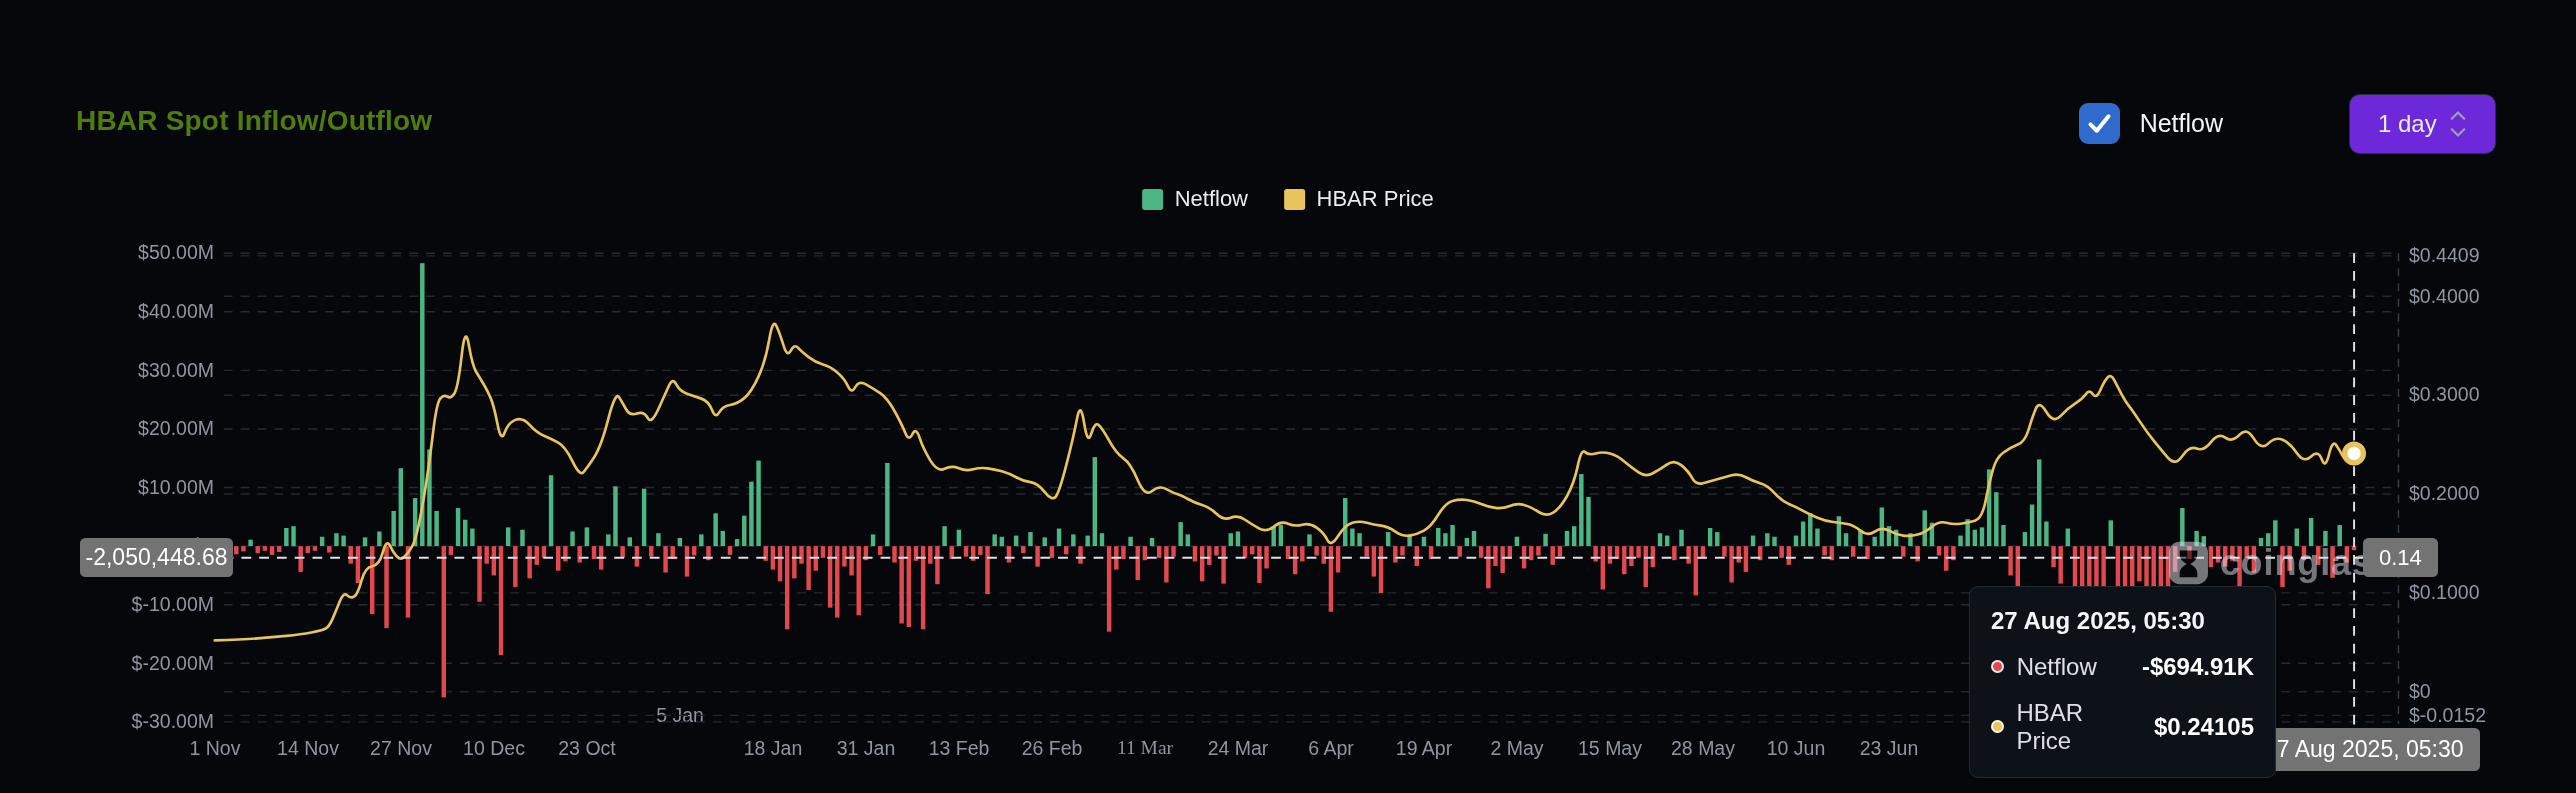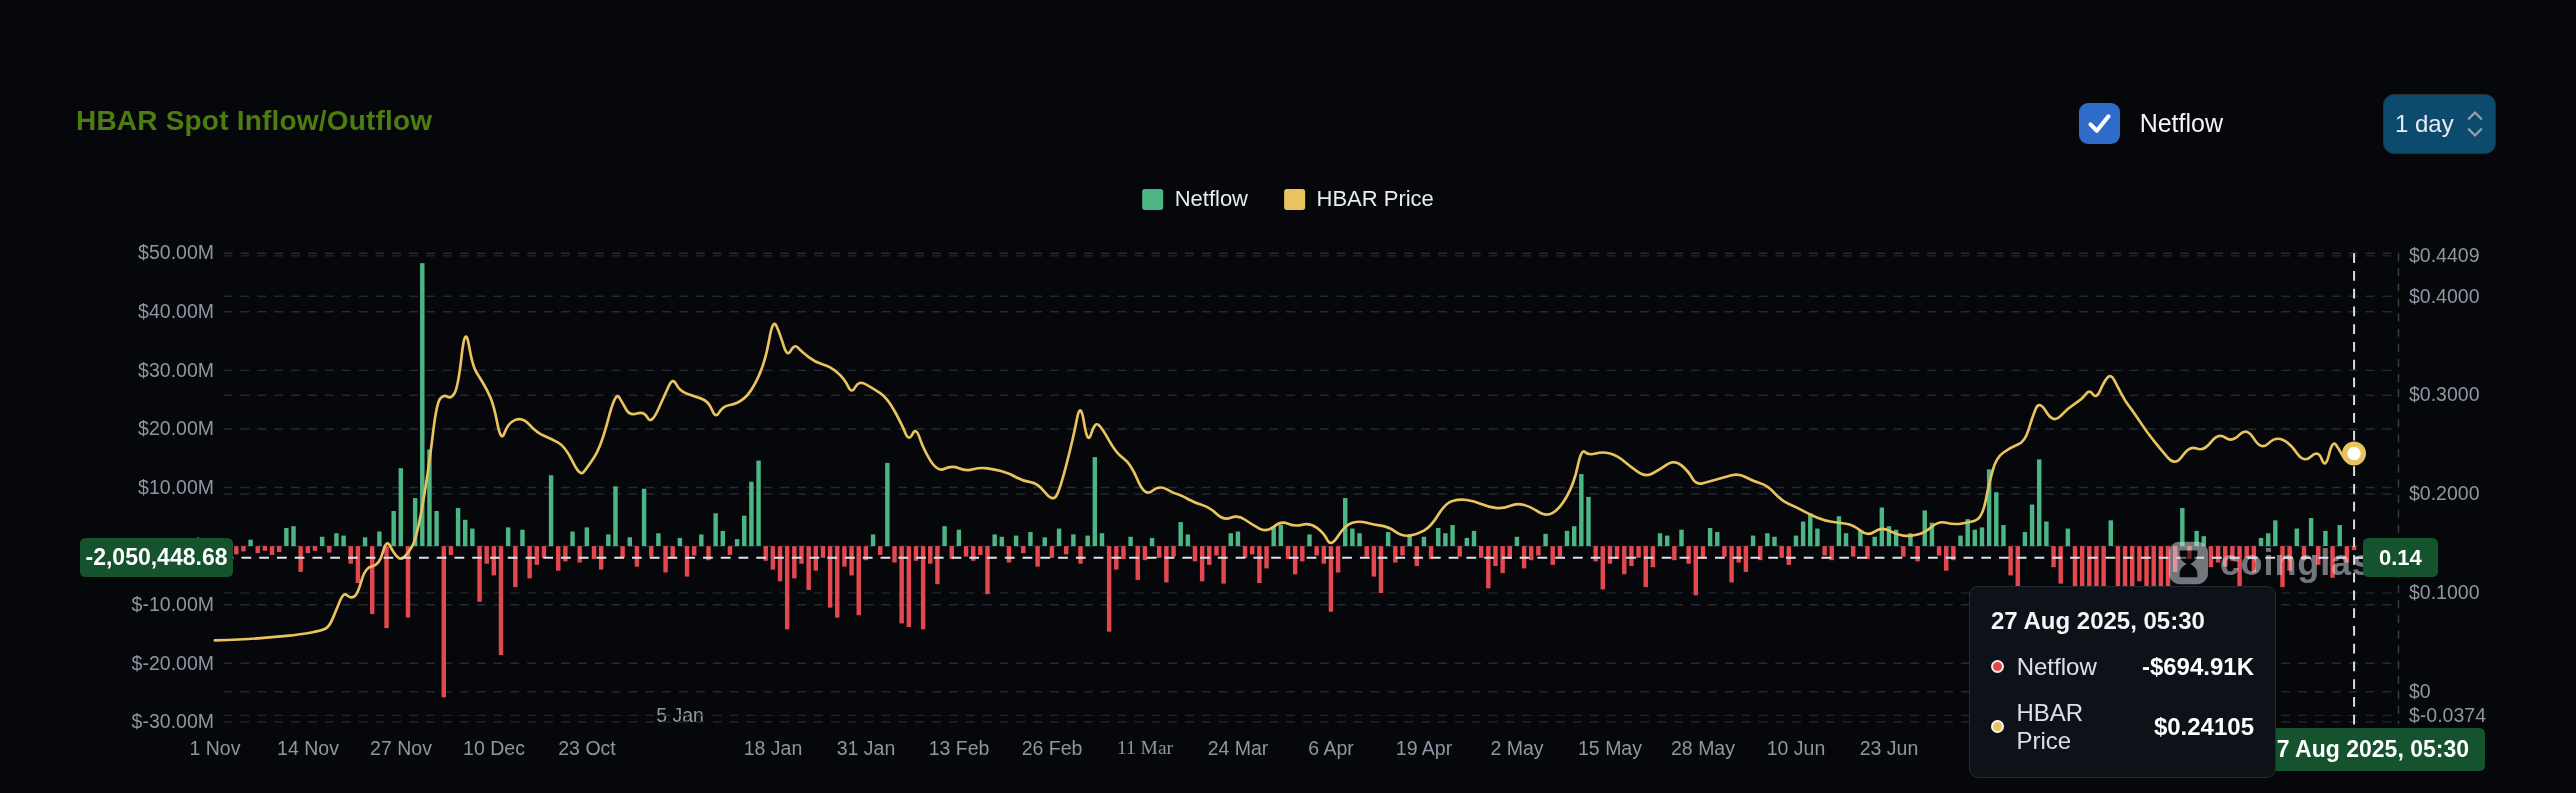--- a/index.html
+++ b/index.html
@@ -4,36 +4,36 @@
 <style>
   * { box-sizing: border-box; margin: 0; padding: 0; }
   html,body { width:2576px; height:794px; overflow:hidden; }
   body { background:#05070B; font-family:"Liberation Sans", sans-serif; position:relative; }
   .abs { position:absolute; }
   #page-title { left:76px; top:105px; font-size:28px; font-weight:700; color:#4d7c0f; letter-spacing:0.2px; }
   
   #netflow-toggle { right:353px; top:103px; display:flex; align-items:center; gap:19.5px; cursor:pointer; }
   #netflow-checkbox { width:41px; height:41px; background:#2F6BCA; border-radius:9px; display:flex; align-items:center; justify-content:center; }
   #netflow-toggle-label { font-size:25px; color:#F3F5F7; }
-  #interval-select { right:80px; top:94px; width:113px; height:60px; border:1.8px solid #2A303B; border-radius:10.7px; display:flex; align-items:center; justify-content:center; gap:12.4px; cursor:pointer; background:#0c4a6e; }
+  #interval-select { right:80px; top:94px; width:147px; height:60px; border:1.8px solid #2A303B; border-radius:10.7px; display:flex; align-items:center; justify-content:center; gap:12.4px; cursor:pointer; background:#6d28d9; }
   #interval-value { font-size:24px; color:#E9EBEF; }
   
   #legend { left:50%; top:186px; transform:translateX(-50%); display:flex; gap:36px; align-items:center; }
   .legend-item { display:flex; align-items:center; gap:11.5px; }
   .legend-swatch { width:21px; height:21px; border-radius:2.7px; }
   .legend-label { font-size:22px; color:#E8EBEF; }
   
   .axis-label { position:absolute; font-size:19.5px; color:#8F95A1; white-space:nowrap; }
   #left-axis-labels .axis-label { right:0; }
   #left-axis-labels { left:51px; top:0; width:163px; height:794px; }
   #right-axis-labels { left:2409px; top:0; width:160px; height:794px; }
   #x-axis-labels { left:0; top:0; width:2576px; height:794px;border-radius:24px; }
   #x-axis-labels .axis-label { transform:translateX(-50%); }
   
-  .cross-label { position:absolute; background:#14532d; border-radius:5.3px; color:#FFF; font-weight:700; display:flex; align-items:center; justify-content:center; z-index:4; }
+  .cross-label { position:absolute; background:#737373; border-radius:5.3px; color:#FFF; font-weight:400; display:flex; align-items:center; justify-content:center; z-index:4; }
   #crosshair-left-label { left:80px; top:538px; width:153px; height:39px; font-size:23px; }
   #crosshair-right-label { left:2363px; top:538px; height:39px; padding:0 16px; font-size:22px; }
   #crosshair-date-label { left:2248px; top:728px; height:43px; padding:0 16px; font-size:23px; z-index:5; white-space:nowrap; }
   
   #watermark { left:2168px; top:540px; display:flex; align-items:center; gap:10.7px; opacity:.52; z-index:2; }
   #watermark-text { font-size:36px; font-weight:700; color:#D9DDE3; letter-spacing:0.9px; }
   
   #tooltip { left:1969px; top:586px; width:307px; height:192px; background:#0D1118; border:0.9px solid #242A34; border-radius:9px; padding:19.5px 21px; z-index:6; }
   #tooltip-title { font-size:24px; font-weight:600; color:#F4F6F8; }
   .tooltip-row { display:flex; align-items:center; gap:12.4px; margin-top:18px; }
@@ -414,21 +414,21 @@
     <div class="axis-label" style="top: 652px;">$-20.00M</div>
     <div class="axis-label" style="top: 710px;">$-30.00M</div>
   </div>
 <div id="right-axis-labels" class="abs">
     <div class="axis-label" style="top: 244px; left: 0px;">$0.4409</div>
     <div class="axis-label" style="top: 285px; left: 0px;">$0.4000</div>
     <div class="axis-label" style="top: 383px; left: 0px;">$0.3000</div>
     <div class="axis-label" style="top: 482px; left: 0px;">$0.2000</div>
     <div class="axis-label" style="top: 581px; left: 0px;">$0.1000</div>
     <div class="axis-label" style="top: 680px; left: 0px;">$0</div>
-    <div class="axis-label" style="top: 704px; left: 0px;">$-0.0374</div>
+    <div class="axis-label" style="top: 704px; left: 0px;">$-0.0152</div>
   </div>
 <div id="x-axis-labels" class="abs">
     <div class="axis-label" style="top: 737px; left: 215px;">1 Nov</div>
     <div class="axis-label" style="top: 737px; left: 308px;">14 Nov</div>
     <div class="axis-label" style="top: 737px; left: 401px;">27 Nov</div>
     <div class="axis-label" style="top: 737px; left: 494px;">10 Dec</div>
     <div class="axis-label" style="top: 737px; left: 587px;">23 Oct</div>
     <div class="axis-label" style="top: 704px; left: 680px;">5 Jan</div>
     <div class="axis-label" style="top: 737px; left: 773px;">18 Jan</div>
     <div class="axis-label" style="top: 737px; left: 866px;">31 Jan</div>

